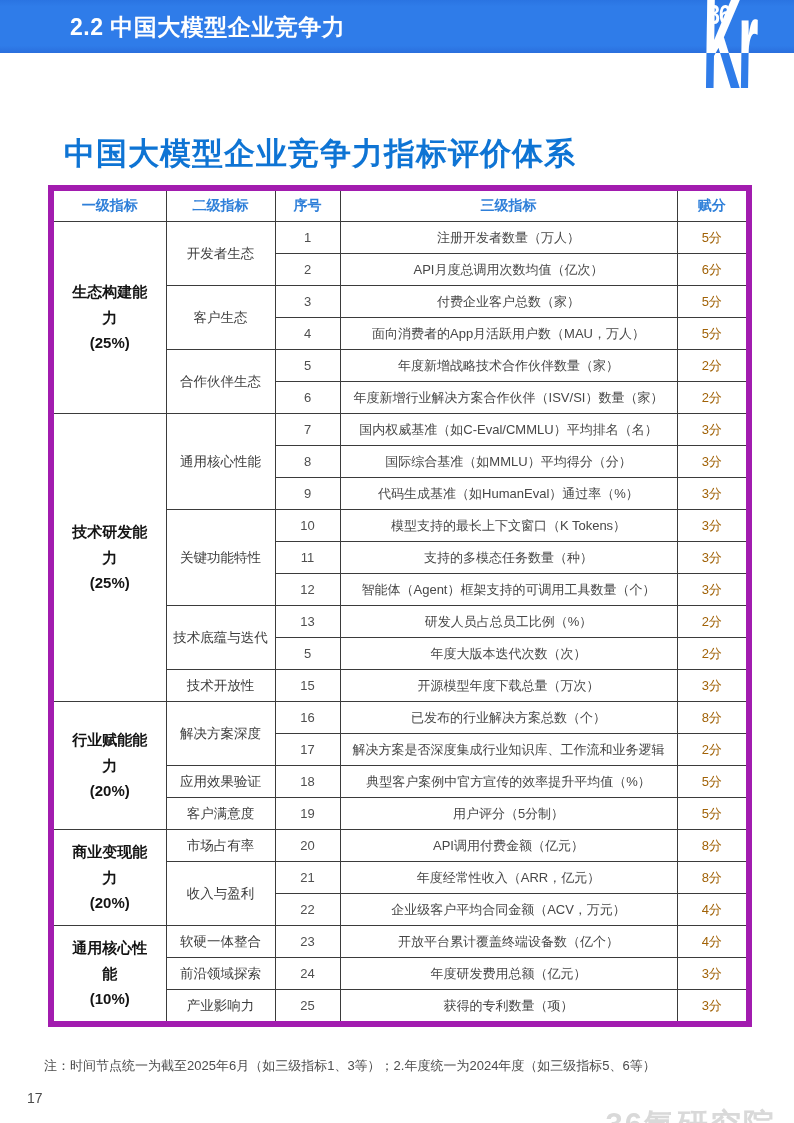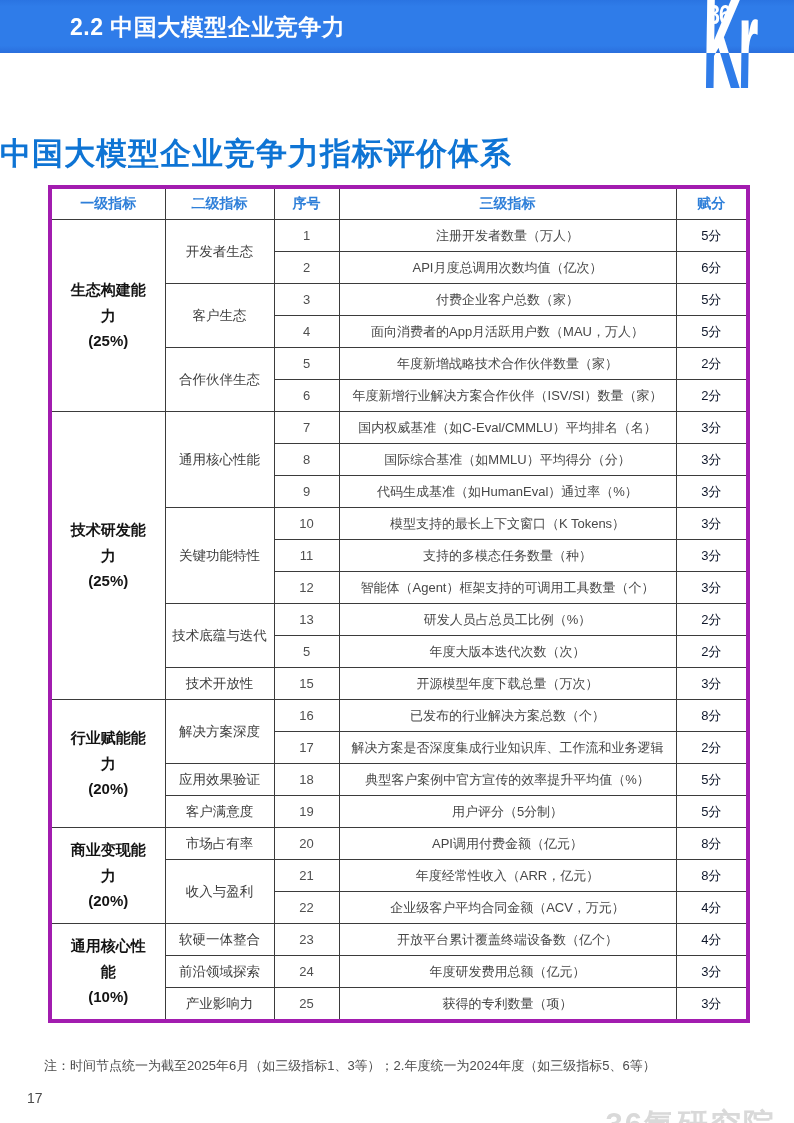--- a/index.html
+++ b/index.html
@@ -26,44 +26,44 @@
   .kr-bottom{top:53px;height:50px;}
   .kr-glyph{
     position:absolute;left:6px;font-weight:bold;font-size:90px;line-height:1;
     letter-spacing:-5px;transform:scale(0.58,1.42) skewX(-2deg);transform-origin:top left;
     white-space:nowrap;
   }
   .kr-top .kr-glyph{top:-20px;color:#ffffff;}
   .kr-bottom .kr-glyph{top:-73px;color:#2f7ce9;}
   
   .doc-title{
-    position:absolute;top:112px;left:0;width:640px;text-align:left;
+    position:absolute;top:112px;left:0;width:640px;text-align:center;
     color:#0e74d4;font-size:31px;font-weight:bold;letter-spacing:1px;white-space:nowrap;
   }
   
   table.indicators{
     position:absolute;top:185px;left:48px;width:698px;
     border-collapse:collapse;table-layout:fixed;
-    border:4px solid #a21caf;
+    border:6px solid #a21caf;
   }
   .indicators th,.indicators td{
     border:1px solid #3b3b3b;text-align:center;vertical-align:middle;
     padding:0 4px;overflow:hidden;
   }
   .indicators th{
     height:30px;color:#2e7fd9;font-size:14px;font-weight:bold;background:#ffffff;
   }
   .indicators td{height:31px;font-size:13px;color:#494949;font-weight:normal;}
   .indicators td.lvl1{
     font-size:15px;font-weight:bold;color:#141414;line-height:1.7;padding:0 17px;
   }
   .indicators td.lvl2{font-size:13.5px;color:#3d3d3d;}
   .indicators td.num{color:#4f4f4f;}
   .indicators td.ind{color:#474747;}
-  .indicators td.score{color:#0f172a;}
+  .indicators td.score{color:#a16207;}
   
   .note{
     position:absolute;left:44px;top:1057px;font-size:13px;color:#4c4c4c;white-space:nowrap;
   }
   .page-number{position:absolute;left:27px;top:1090px;font-size:14px;color:#4a4a4a;}
   .watermark{position:absolute;right:18px;top:1108px;text-align:right;}
   .wm-cn{font-size:31px;font-weight:bold;color:#d9d9d9;letter-spacing:2px;line-height:1.1;}
   .wm-en{font-size:19px;color:#e2e2e2;letter-spacing:1.5px;margin-top:3px;}
 </style>
 </head>

